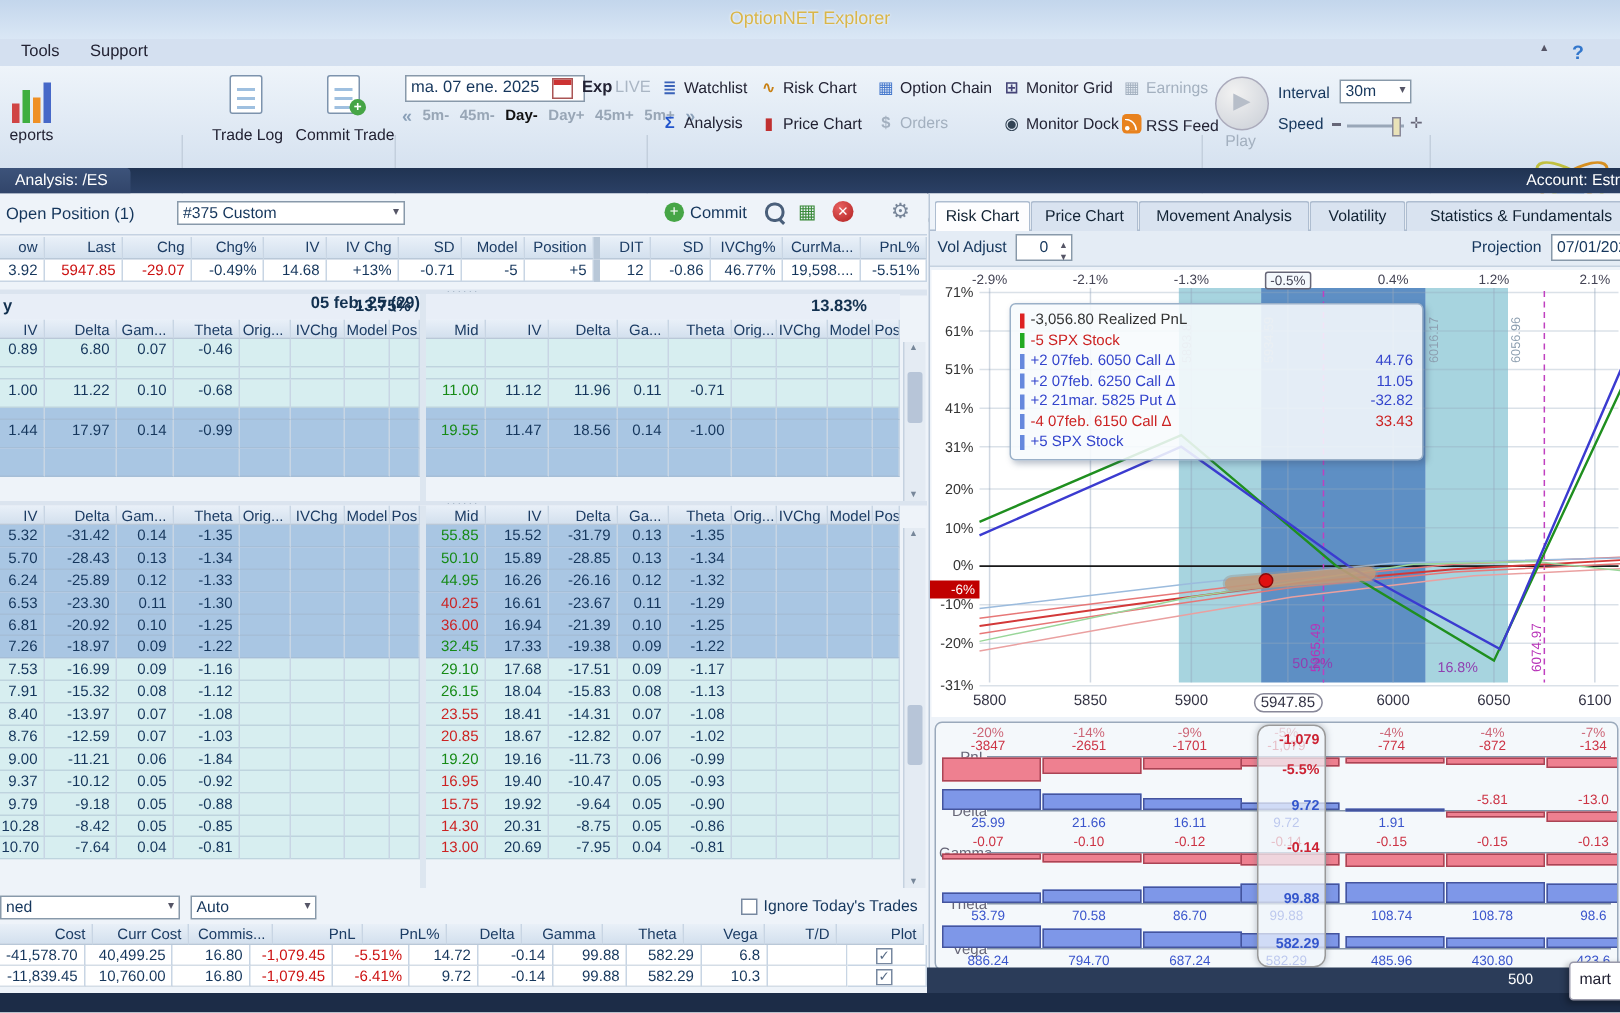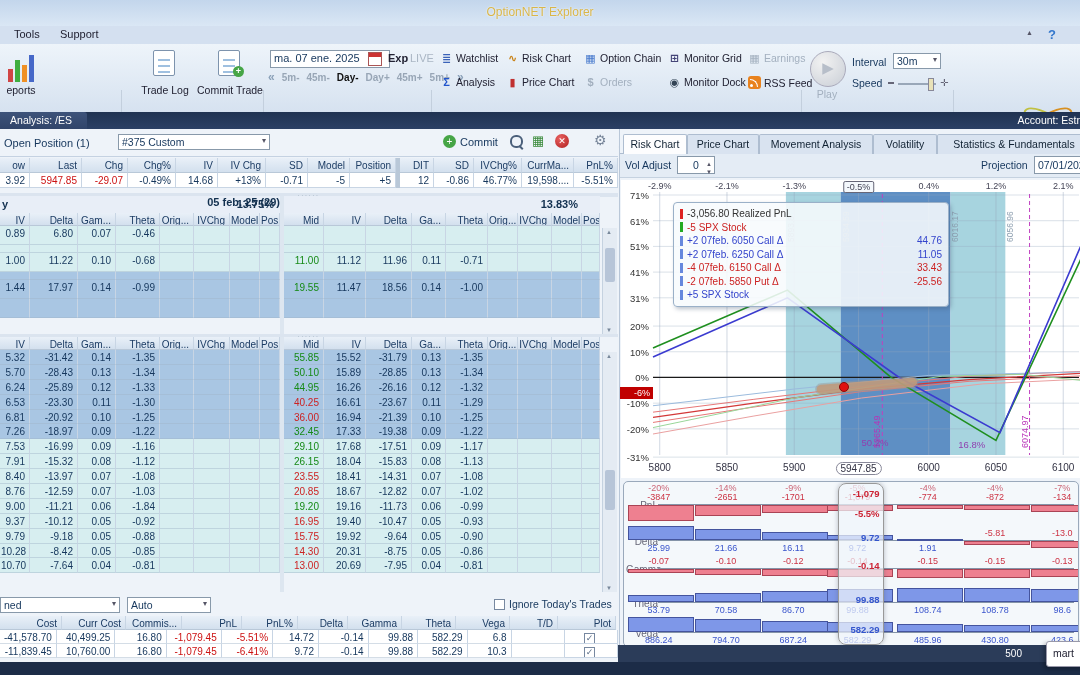--- a/index.html
+++ b/index.html
@@ -1004,27 +1004,27 @@
         <span style="color: rgb(51, 68, 204);">+2 07feb. 6050 Call Δ</span>
         <span class="legval" style="color: rgb(51, 68, 204);">44.76</span>
       </div>
       <div class="legrow">
         <span class="legtick" style="background: rgb(102, 136, 221);"></span>
         <span style="color: rgb(51, 68, 204);">+2 07feb. 6250 Call Δ</span>
         <span class="legval" style="color: rgb(51, 68, 204);">11.05</span>
       </div>
       <div class="legrow">
         <span class="legtick" style="background: rgb(102, 136, 221);"></span>
+        <span style="color: rgb(51, 68, 204);">+2 21mar. 5825 Put Δ</span>
+        <span class="legval" style="color: rgb(51, 68, 204);">-32.82</span>
+      </div>
+      <div class="legrow">
+        <span class="legtick" style="background: rgb(102, 136, 221);"></span>
         <span style="color: rgb(204, 34, 34);">-4 07feb. 6150 Call Δ</span>
         <span class="legval" style="color: rgb(204, 34, 34);">33.43</span>
-      </div>
-      <div class="legrow">
-        <span class="legtick" style="background: rgb(102, 136, 221);"></span>
-        <span style="color: rgb(204, 34, 34);">-2 07feb. 5850 Put Δ</span>
-        <span class="legval" style="color: rgb(204, 34, 34);">-25.56</span>
       </div>
       <div class="legrow">
         <span class="legtick" style="background: rgb(102, 136, 221);"></span>
         <span style="color: rgb(51, 68, 204);">+5 SPX Stock</span>
       </div>
     </div>
   </div>
 
 <div id="statusR" class="abs">
   <span class="abs" style="right:58px;top:3px;color:#fff;font-size:10px">500</span>

